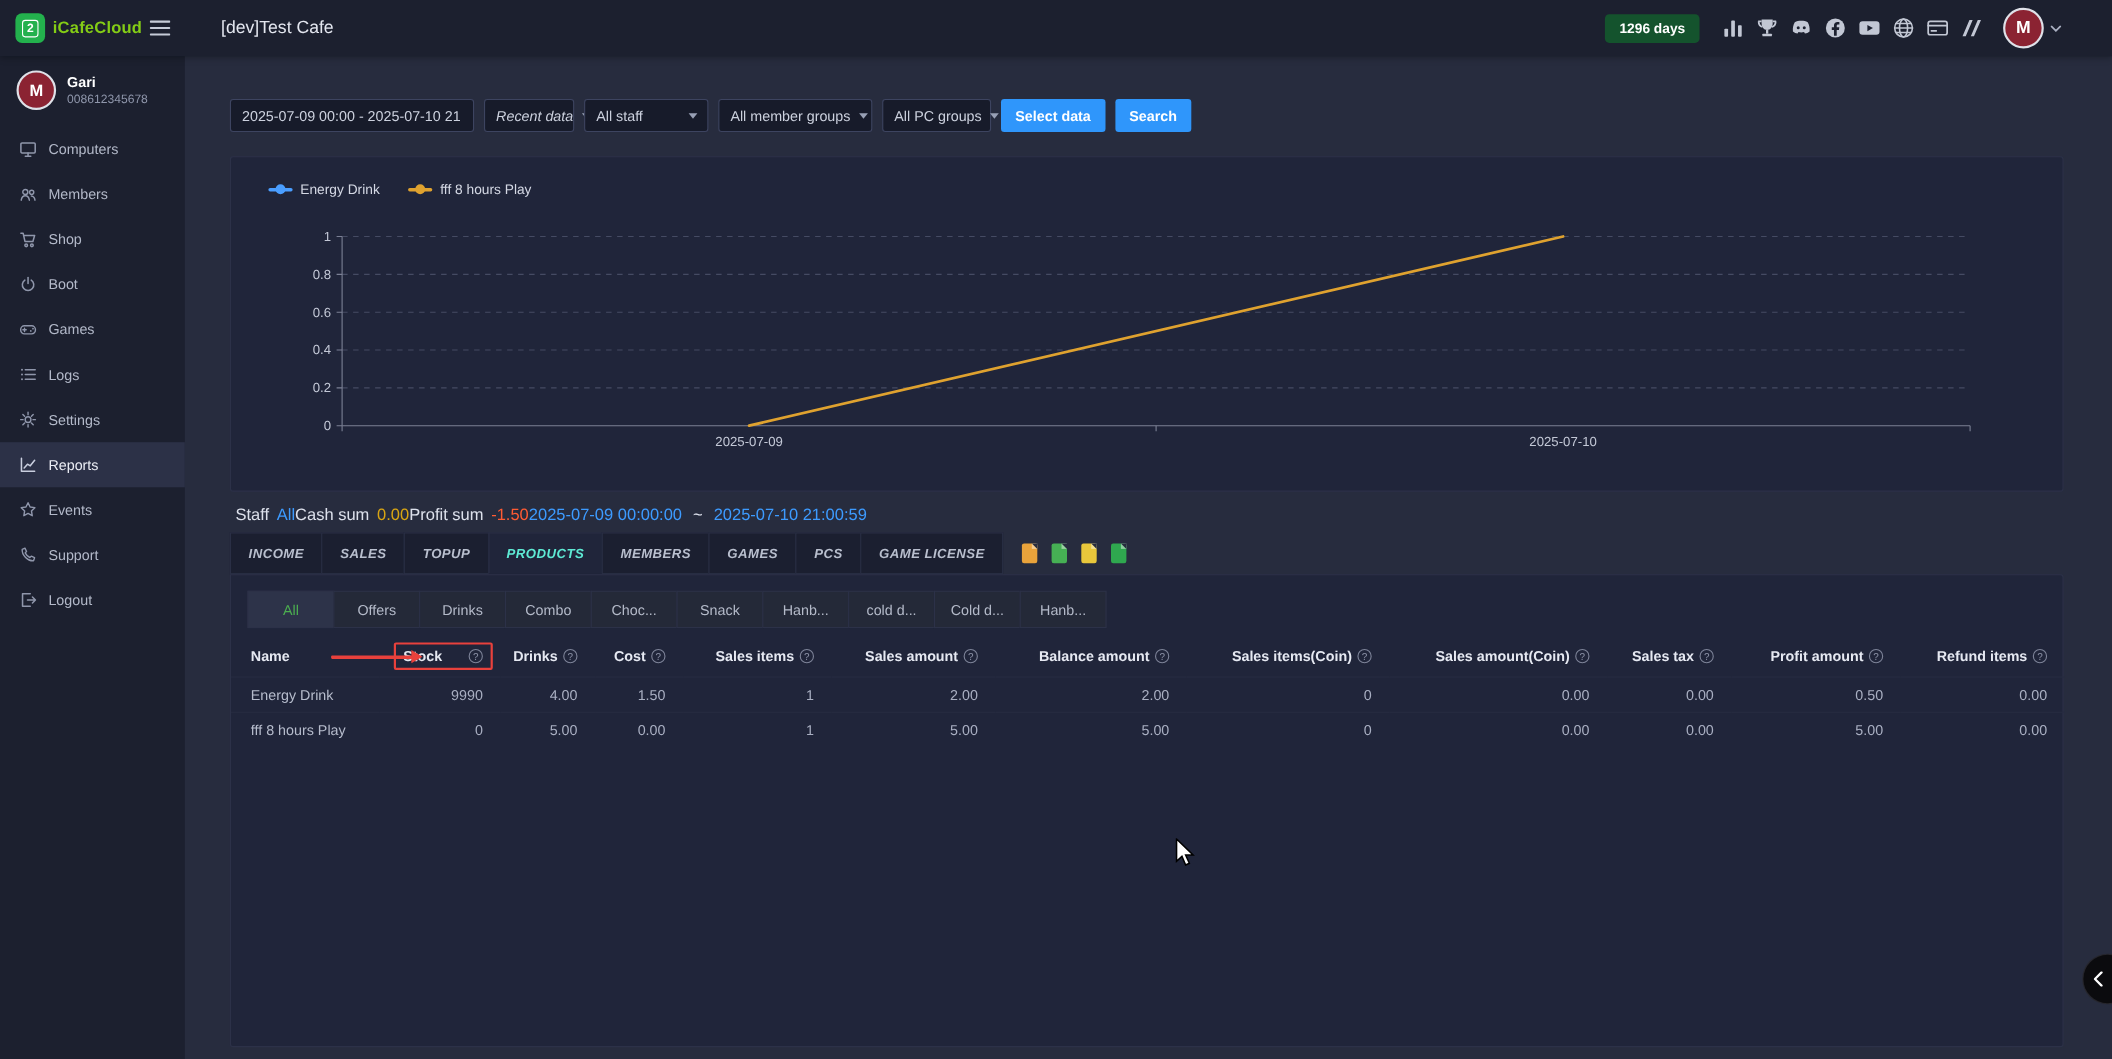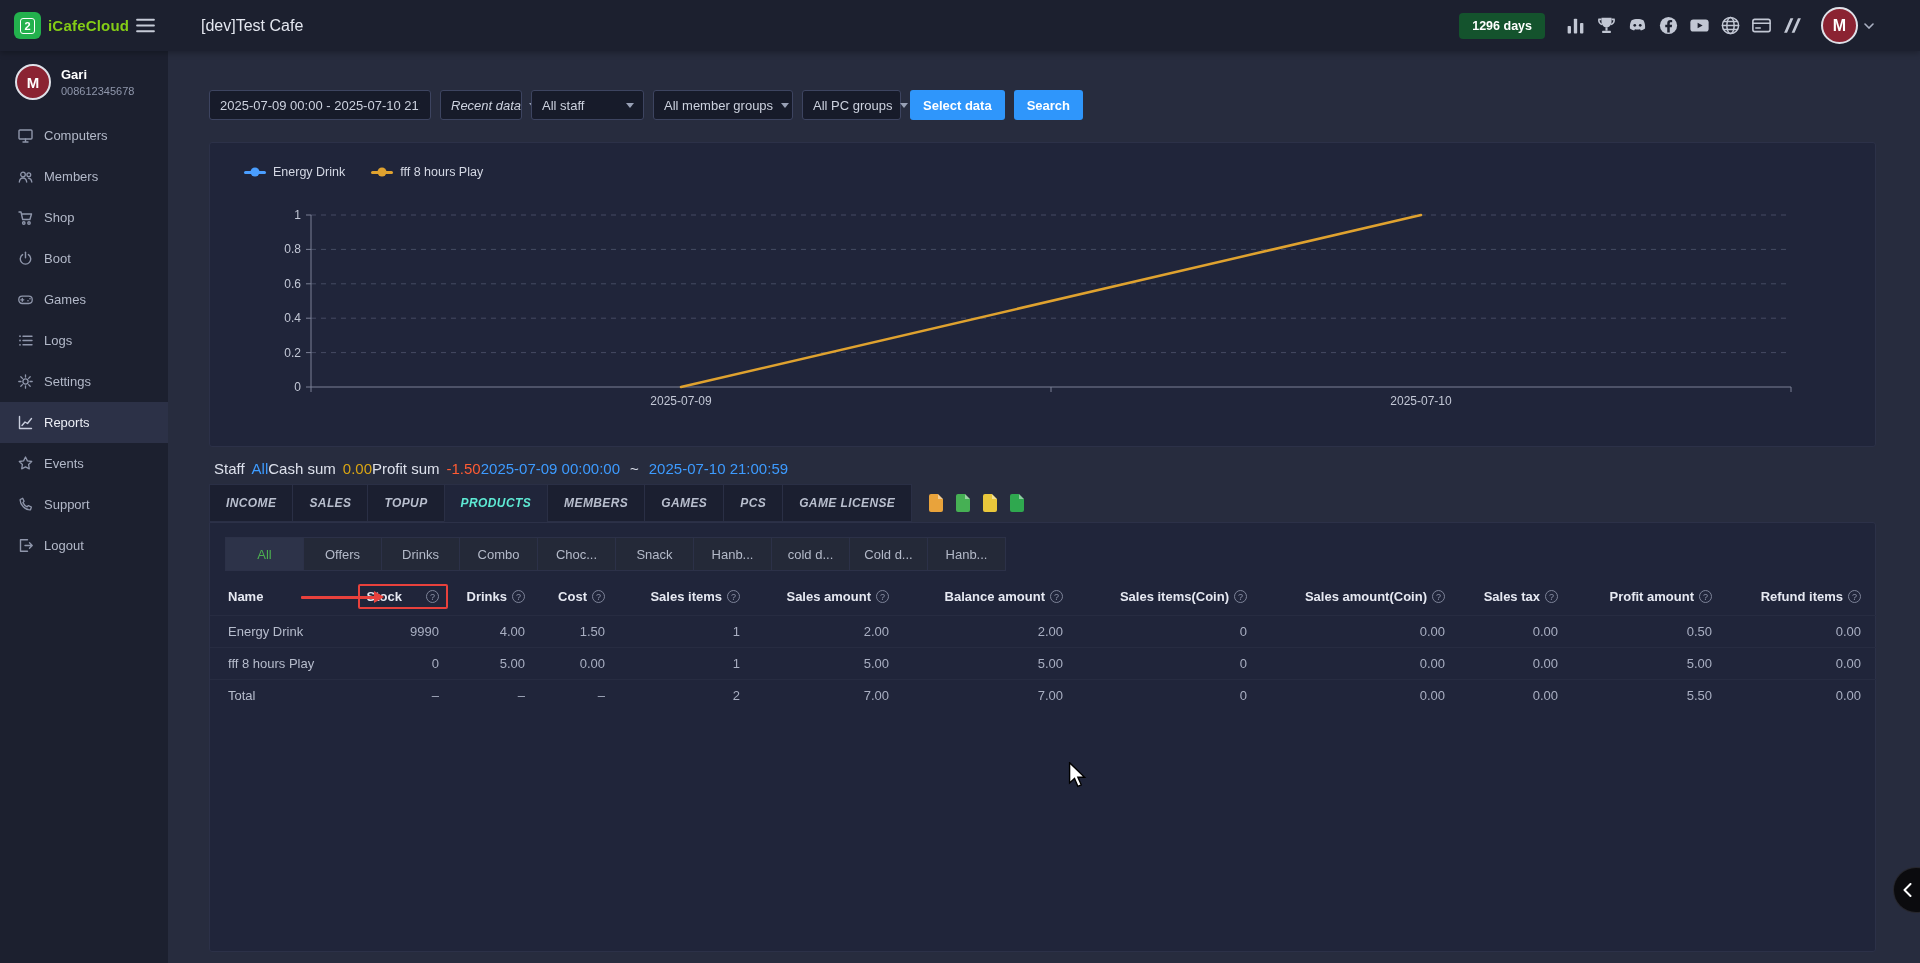--- a/index.html
+++ b/index.html
@@ -526,34 +526,20 @@
               <td>0.00</td>
               <td>1</td>
               <td>5.00</td>
               <td>5.00</td>
               <td>0</td>
               <td>0.00</td>
               <td>0.00</td>
               <td>5.00</td>
               <td>0.00</td>
             </tr>
-            <tr>
-              <td>Total</td>
-              <td>–</td>
-              <td>–</td>
-              <td>–</td>
-              <td>2</td>
-              <td>7.00</td>
-              <td>7.00</td>
-              <td>0</td>
-              <td>0.00</td>
-              <td>0.00</td>
-              <td>5.50</td>
-              <td>0.00</td>
-            </tr>
           </tbody>
       </table>
     </div>
   </section>
 
 </div>
 
 <svg class="cursor" width="20" height="28" viewBox="0 0 14 20">
   <path d="M1 0.5 L1 15 L4.5 11.8 L6.9 17.4 L9.3 16.3 L6.9 10.9 L11.7 10.9 Z" fill="#ffffff" stroke="#000000" stroke-width="1"></path>
 </svg>

